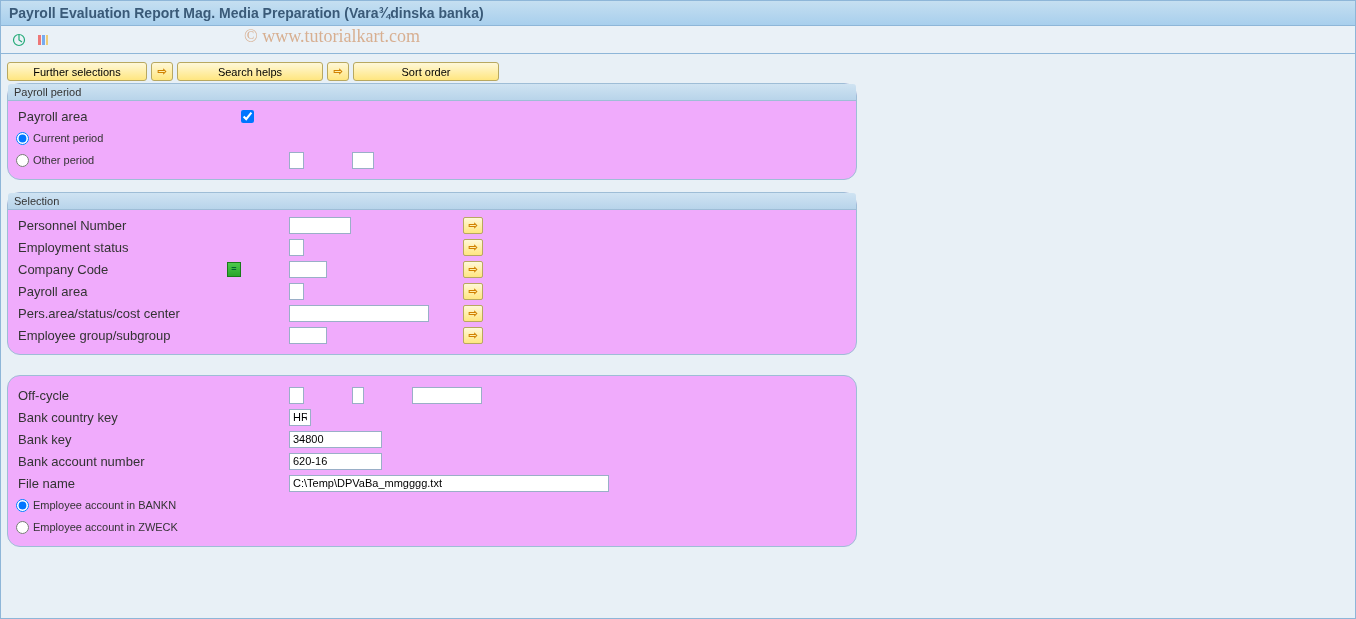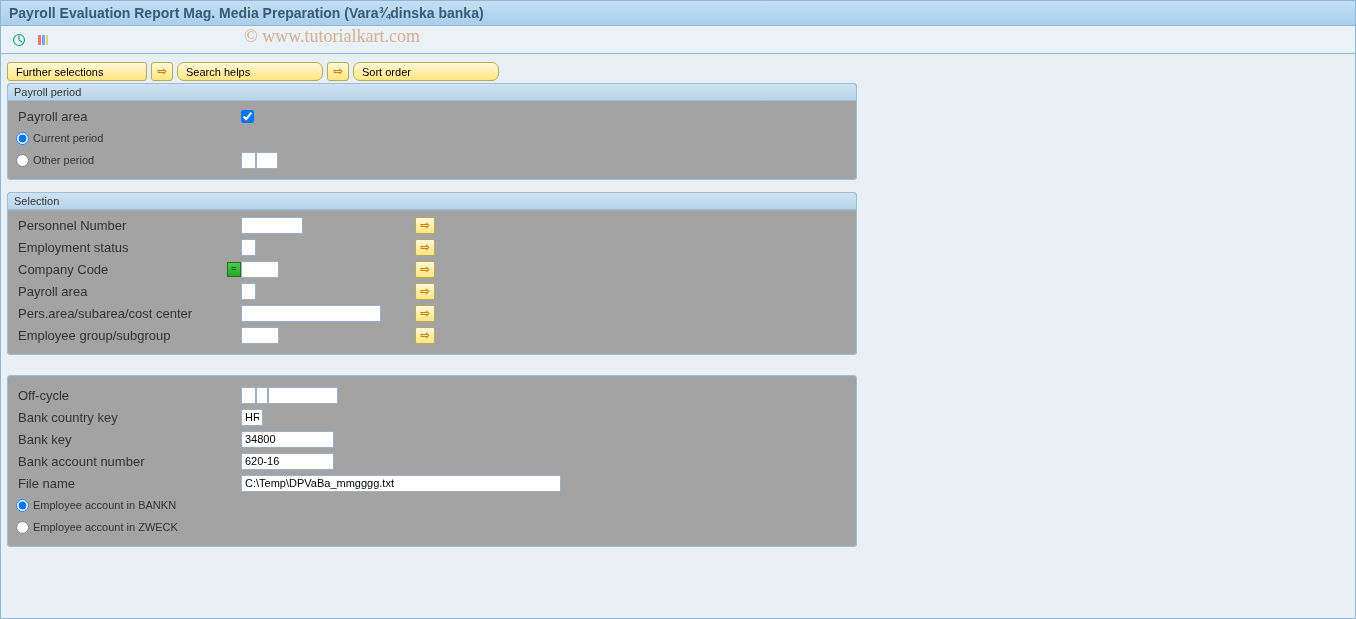--- a/index.html
+++ b/index.html
@@ -55,34 +55,34 @@
       border: 1px solid #b8a860;
       border-radius: 3px;
       padding: 1px 8px;
       height: 19px;
       font-size: 11px;
       display: inline-flex;
       align-items: center;
       gap: 6px;
       cursor: pointer;
       min-width: 140px;
-      justify-content: flex-start;
+      justify-content: center;
     }
     .sap-button.icon-only { min-width: 22px; width: 22px; padding: 0; justify-content: center; }
-    .sap-button.wider { min-width: 146px; border-radius: 7px; }
+    .sap-button.wider { min-width: 146px; }
     .arrow-icon {
       display: inline-block;
       font-size: 11px;
       color: #d08000;
       font-weight: bold;
     }
     .group-box {
-      background: #a3a3a3;
+      background: #f0abfc;
       border: 1px solid #9ebdd6;
-      border-radius: 3px;
+      border-radius: 13px;
       margin-bottom: 12px;
       width: 850px;
     }
     .group-header {
       background: linear-gradient(to bottom, #cfe3f2, #b8d4ea);
       border-bottom: 1px solid #9ebdd6;
       padding: 2px 6px;
       font-size: 11px;
       color: #333;
       border-radius: 3px 3px 0 0;
@@ -102,20 +102,21 @@
     .radio-wrap { display: inline-flex; align-items: center; gap: 4px; }
     input[type="radio"] { margin: 0; }
     input[type="checkbox"] { margin: 0; }
     .text-input {
       border: 1px solid #9aafc7;
       background: #fff;
       height: 17px;
       padding: 0 3px;
       font-size: 11px;
       font-family: Arial, sans-serif;
+      margin-left: 48px;
     }
     .w-tiny { width: 15px; }
     .w-xs { width: 22px; }
     .w-sm { width: 38px; }
     .w-md { width: 62px; }
     .w-lg { width: 93px; }
     .w-xl { width: 140px; }
     .w-2xl { width: 320px; }
     .multi-select-btn {
       background: linear-gradient(to bottom, #fff8d8, #ffe680);
@@ -250,21 +251,21 @@
           </button>
       </div>
       <div class="form-row">
         <div class="form-label">Payroll area</div>
         <input class="text-input w-tiny" style="">
         <button class="multi-select-btn" style="margin-left:159px">
             <span class="arrow-icon">⇨</span>
           </button>
       </div>
       <div class="form-row">
-        <div class="form-label">Pers.area/subarea/cost center</div>
+        <div class="form-label">Pers.area/status/cost center</div>
         <input class="text-input w-xl" style="">
         <button class="multi-select-btn" style="margin-left:34px">
             <span class="arrow-icon">⇨</span>
           </button>
       </div>
       <div class="form-row">
         <div class="form-label">Employee group/subgroup</div>
         <input class="text-input w-sm" style="">
         <button class="multi-select-btn" style="margin-left:136px">
             <span class="arrow-icon">⇨</span>

